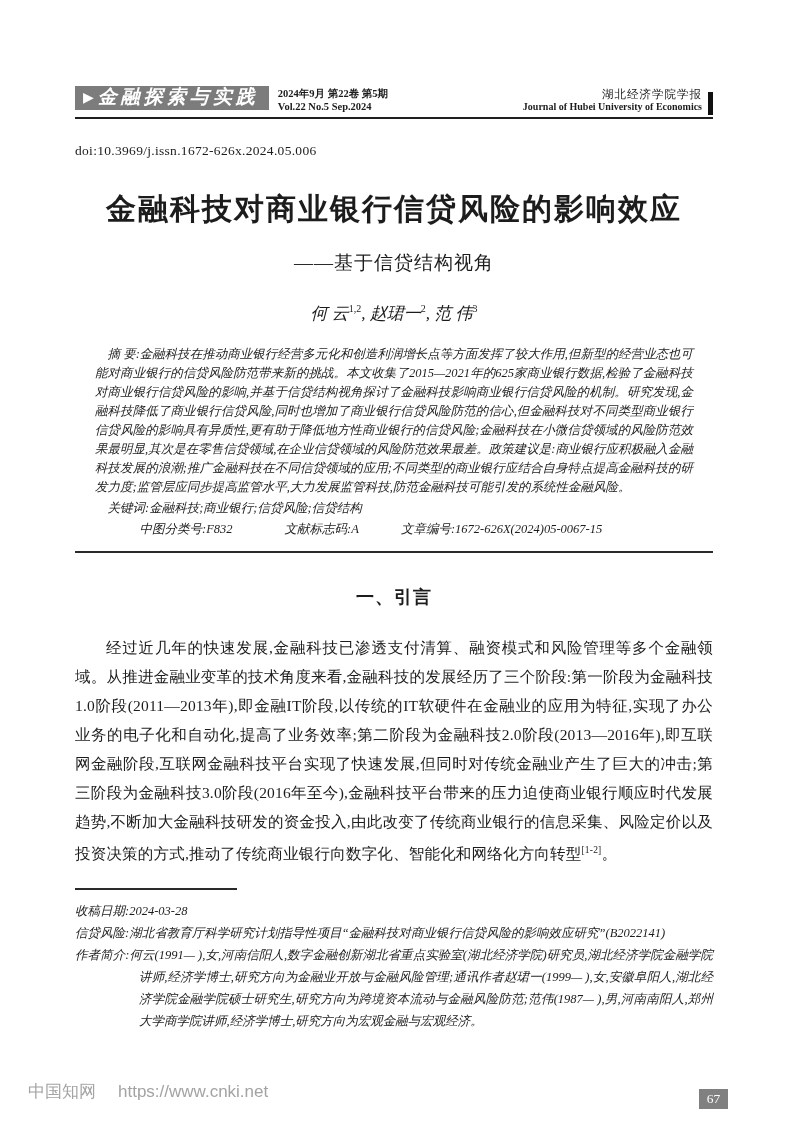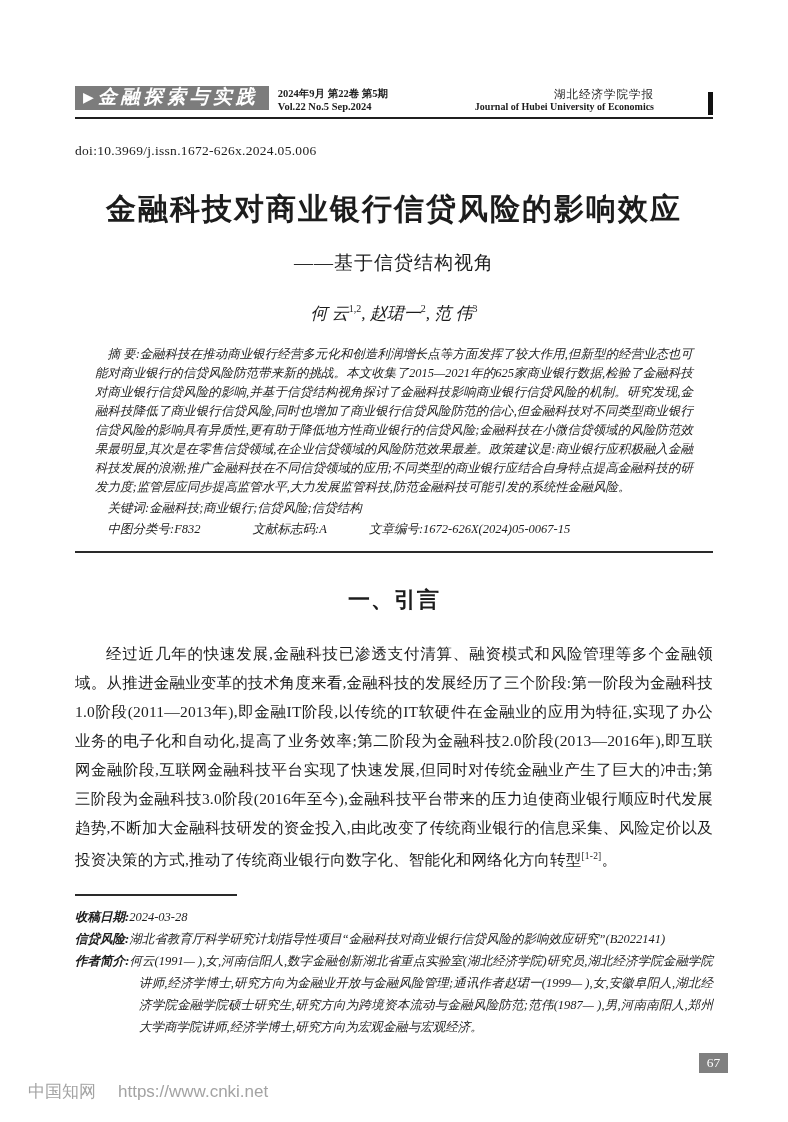--- a/index.html
+++ b/index.html
@@ -19,21 +19,21 @@
   .header-left { display: flex; align-items: flex-start; }
   .banner {
     background: #7c7c7c; color: #ffffff;
     font-style: italic; font-weight: bold;
     font-size: 19px; letter-spacing: 4px;
     padding: 1px 10px 3px 8px; height: 24px;
     display: inline-flex; align-items: center; white-space: nowrap;
   }
   .banner .tri { font-style: normal; font-size: 14px; letter-spacing: 0; margin-right: 4px; }
   .issue-block { margin-left: 9px; font-size: 10.5px; font-weight: bold; line-height: 1.25; padding-top: 1px; white-space: nowrap; }
-  .header-right { display: flex; align-items: center; gap: 48px; }
+  .header-right { display: flex; align-items: center; }
   .journal-names { text-align: right; line-height: 1.25; padding-top: 1px; white-space: nowrap; }
   .journal-cn { font-size: 11.5px; letter-spacing: 1px; }
   .journal-en { font-size: 10px; font-weight: bold; }
   .right-bar { width: 5px; height: 23px; background: #111; margin-left: 6px; margin-bottom: -7px; }
 
   
   .doi { margin-top: 24px; font-size: 13.5px; letter-spacing: 0.3px; }
 
   
   .title { margin-top: 30px; text-align: center; font-size: 30px; font-weight: bold; letter-spacing: 2px; }
@@ -41,39 +41,39 @@
   .authors { margin-top: 26px; text-align: center; font-size: 17px; font-style: italic; }
   .authors sup { font-size: 10px; font-style: normal; }
   .affil { margin-top: 12px; text-align: center; font-size: 12.5px; font-style: italic; line-height: 1.6; }
 
   
   .abstract-block { margin: 20px 20px 0 20px; font-size: 12.5px; font-style: italic; line-height: 19px; }
   .abstract-block p { text-align: justify; text-indent: 1em; }
   .b { font-weight: normal; }
   .kw-line { margin-top: 2px; }
   .clc-line { margin-top: 2px; }
-  .clc-line .gap1 { margin-right: 52px; }
+  .clc-line .gap1 { margin-right: 52px; margin-left: 32px; }
   .clc-line .gap2 { margin-right: 42px; }
 
   .mid-rule { margin-top: 12px; border-top: 2px solid #2a2a2a; }
 
   
-  .section-heading { margin-top: 32px; text-align: center; font-size: 22px; font-weight: bold; letter-spacing: 1px; }
+  .section-heading { margin-top: 32px; text-align: center; font-size: 18px; font-weight: bold; letter-spacing: 1px; }
   .body-para { margin-top: 24px; font-size: 15.5px; line-height: 29px; text-align: justify; text-indent: 2em; letter-spacing: 0.2px; }
   .body-para sup { font-size: 9.5px; }
 
   
   .fn-rule { margin-top: 20px; width: 162px; border-top: 2px solid #2a2a2a; }
   .footnotes { margin-top: 10px; font-size: 12.5px; font-style: italic; line-height: 22px; }
   .fn-item { text-align: justify; padding-left: 64px; text-indent: -64px; }
-  .fn-label { font-weight: bold; }
+  .fn-label { font-weight: normal; }
 
   
   .page-num {
-    position: absolute; top: 1053px; right: 60px;
+    position: absolute; top: 1089px; right: 60px;
     width: 29px; height: 20px; background: #808080;
     color: #ffffff; font-size: 13.5px; text-align: center; line-height: 20px;
   }
   .watermark {
     position: absolute; left: 28px; top: 1080px;
     color: #a3a3a3; font-size: 17px;
     font-family: "Liberation Sans", "DejaVu Sans", sans-serif;
   }
   .watermark .wm-url { margin-left: 22px; color: #a3a3a3; text-decoration: none; }
 </style>

